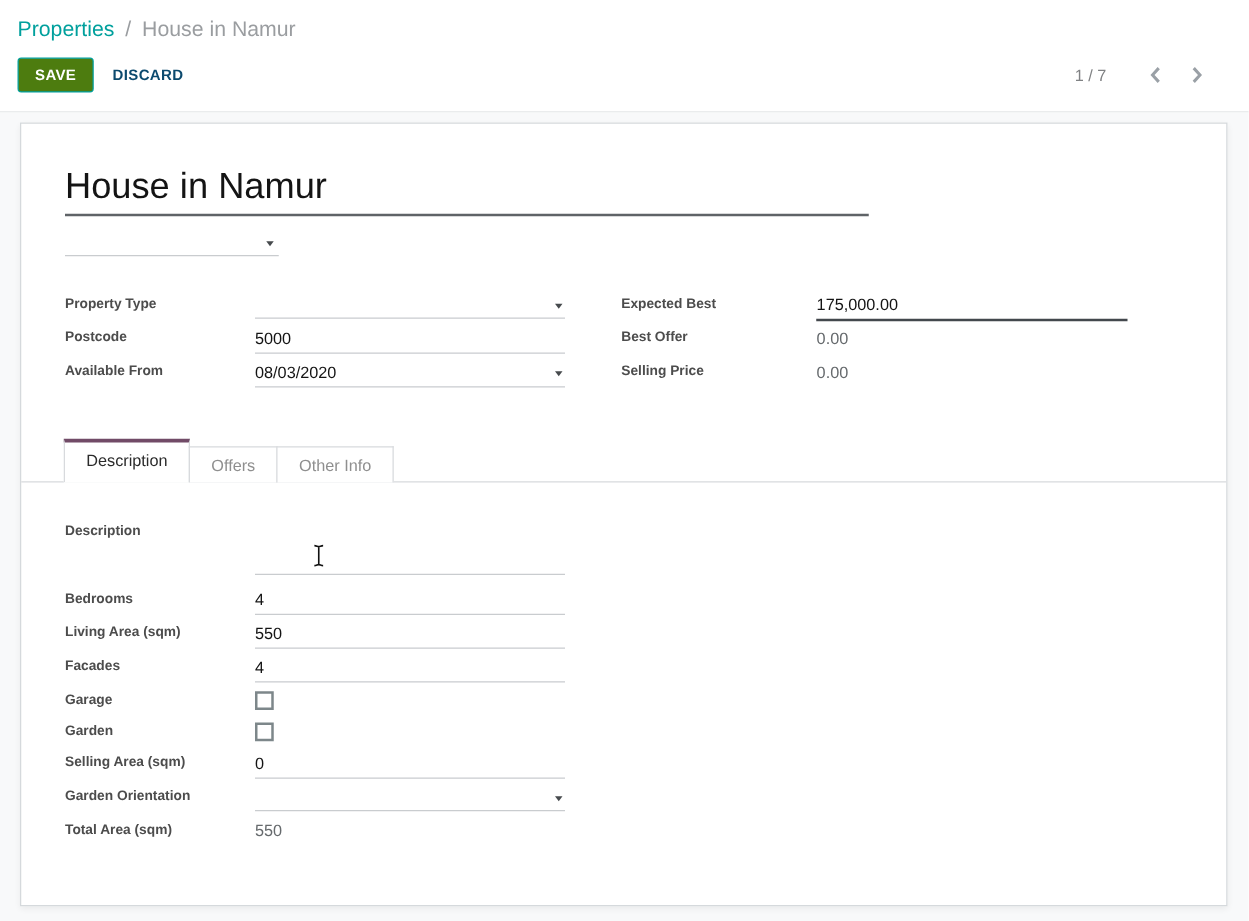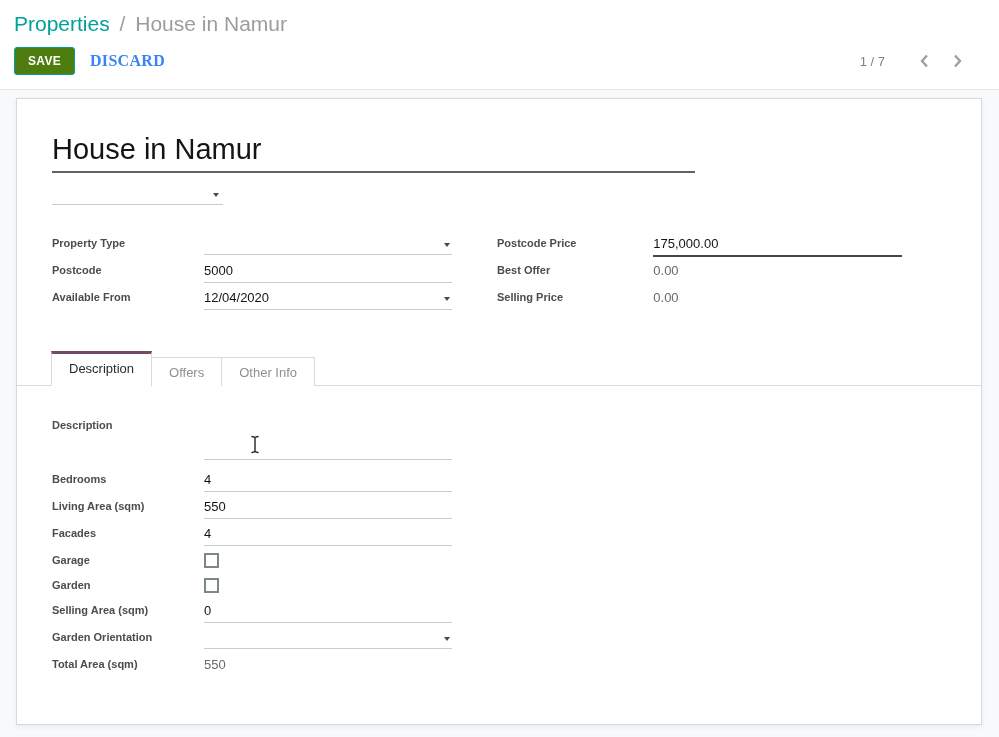--- a/index.html
+++ b/index.html
@@ -3,33 +3,33 @@
 <meta charset="utf-8">
 <style>
   * { margin:0; padding:0; box-sizing:border-box; }
   html,body { width:999px; height:737px; }
   body {
     font-family:"Liberation Sans","DejaVu Sans",sans-serif;
     background:#ffffff; color:#1c1c1c; overflow:hidden; position:relative;
   }
   
   .control-panel { background:#fff; border-bottom:1px solid #e4e6e8; height:90px; padding:13px 16px 0 14px; }
-  .breadcrumb { font-size:21px; line-height:22px; }
+  .breadcrumb { font-size:17px; line-height:22px; }
   .breadcrumb .bc-parent { color:#00a09d; cursor:pointer; }
   .breadcrumb .bc-sep { color:#9a9da0; margin:0 4px; }
   .breadcrumb .bc-current { color:#9a9da0; }
   .cp-row { margin-top:11px; display:flex; align-items:center; }
   .btn-save {
     background:#4d7c0f; color:#fff; border:1px solid #00a09d; border-radius:3px;
     font-size:12px; font-weight:bold; letter-spacing:.3px; padding:6px 13px;
     font-family:inherit; cursor:pointer;
   }
   .btn-discard {
-    background:transparent; color:#3b82f6; border:none; font-size:16px; font-weight:bold;
-    letter-spacing:.3px; padding:6px 13px; margin-left:2px; font-family:Liberation Serif, serif; cursor:pointer;
+    background:transparent; color:#0c4a6e; border:none; font-size:12px; font-weight:bold;
+    letter-spacing:.3px; padding:6px 13px; margin-left:2px; font-family:Liberation Sans, sans-serif; cursor:pointer;
   }
   .pager { margin-left:auto; display:flex; align-items:center; margin-right:14px; }
   .pager-value { font-size:13px; color:#808284; margin-right:28px; }
   .pager-btn { background:none; border:none; padding:0 6px; cursor:pointer; line-height:0; }
   .pager-btn + .pager-btn { margin-left:10px; }
   
   .content { background:#f8f9fa; height:647px; padding-top:8px; }
   .sheet {
     width:966px; margin:0 auto 0 16px; background:#fff; height:627px;
     border:1px solid #d5d9dc; box-shadow:0 2px 5px rgba(0,0,0,.06); position:relative;
@@ -134,29 +134,29 @@
               <span class="caret"></span>
             </div>
           </div>
           <div class="frow">
             <label class="flabel">Postcode</label>
             <div class="finput">5000</div>
           </div>
           <div class="frow">
             <label class="flabel">Available From</label>
             <div class="finput">
-              <span>12/04/2020</span>
+              <span>08/03/2020</span>
               <span class="caret"></span>
             </div>
           </div>
         </div>
 
         <div class="group-right">
           <div class="frow">
-            <label class="flabel" style="width:159px">Postcode Price</label>
+            <label class="flabel" style="width:159px">Expected Best</label>
             <div class="finput focused">175,000.00</div>
           </div>
           <div class="frow">
             <label class="flabel" style="width:159px">Best Offer</label>
             <div class="finput readonly">0.00</div>
           </div>
           <div class="frow">
             <label class="flabel" style="width:159px">Selling Price</label>
             <div class="finput readonly">0.00</div>
           </div>

